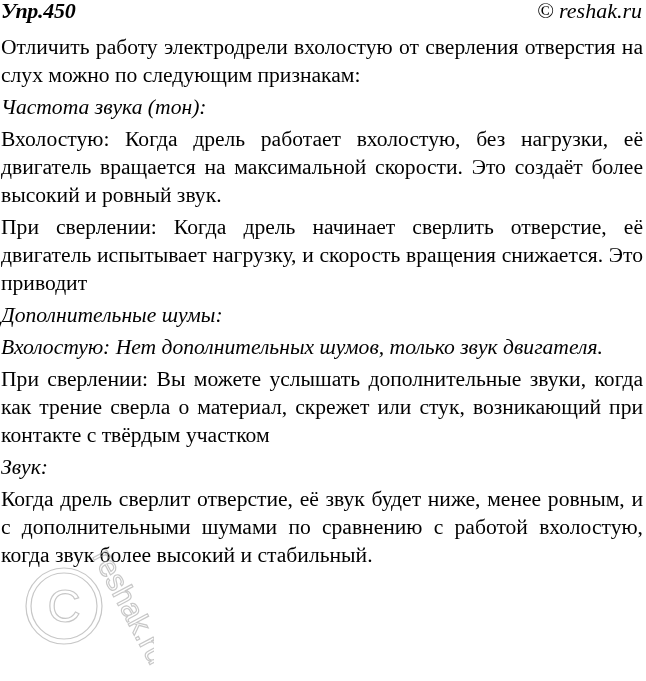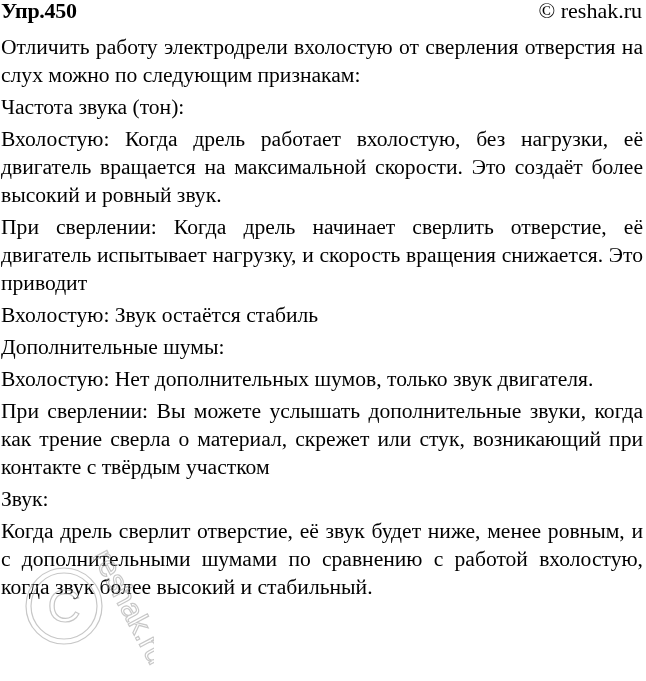--- a/index.html
+++ b/index.html
@@ -14,20 +14,21 @@
       position: relative;
       font-family: "Liberation Serif", "DejaVu Serif", serif;
       color: #000000;
     }
     .header {
       position: absolute;
       left: 0;
       top: 0;
       width: 646px;
       height: 28px;
+      font-style: italic;
     }
     .ex-title {
       position: absolute;
       left: 1px;
       top: -2px;
       font-weight: bold;
       font-size: 22px;
       line-height: 26px;
       letter-spacing: -0.3px;
     }
@@ -46,20 +47,21 @@
       font-size: 21.6px;
       line-height: 28px;
     }
     .para {
       margin: 0 0 4px 0;
       text-align: justify;
       text-align-last: left;
     }
     .para.nojust {
       text-align: right;
+      font-style: italic;
     }
     .watermark {
       position: absolute;
       left: 14px;
       top: 536px;
       width: 140px;
       height: 140px;
       pointer-events: none;
       opacity: 0.55;
     }
@@ -70,21 +72,20 @@
 <div class="header">
   <div class="ex-title">Упр.450</div>
   <div class="copyright">© reshak.ru</div>
 </div>
 
 <div class="content">
   <p class="para">Отличить работу электродрели вхолостую от сверления отверстия на слух можно по следующим признакам:</p>
   <p class="para nojust">Частота звука (тон):</p>
   <p class="para">Вхолостую: Когда дрель работает вхолостую, без нагрузки, её двигатель вращается на максимальной скорости. Это создаёт более высокий и ровный звук.</p>
   <p class="para">При сверлении: Когда дрель начинает сверлить отверстие, её двигатель испытывает нагрузку, и скорость вращения снижается. Это приводит</p>
-  <p class="para nojust">Вхолостую: Звук остаётся стабиль</p>
   <p class="para nojust">Дополнительные шумы:</p>
   <p class="para nojust">Вхолостую: Нет дополнительных шумов, только звук двигателя.</p>
   <p class="para">При сверлении: Вы можете услышать дополнительные звуки, когда как трение сверла о материал, скрежет или стук, возникающий при контакте с твёрдым участком</p>
   <p class="para nojust">Звук:</p>
   <p class="para">Когда дрель сверлит отверстие, её звук будет ниже, менее ровным, и с дополнительными шумами по сравнению с работой вхолостую, когда звук более высокий и стабильный.</p>
 </div>
 
 <div class="watermark">
   <svg width="140" height="140" viewBox="0 0 140 140">
     <g fill="none" stroke="#9a9a9a" stroke-width="1.2">

